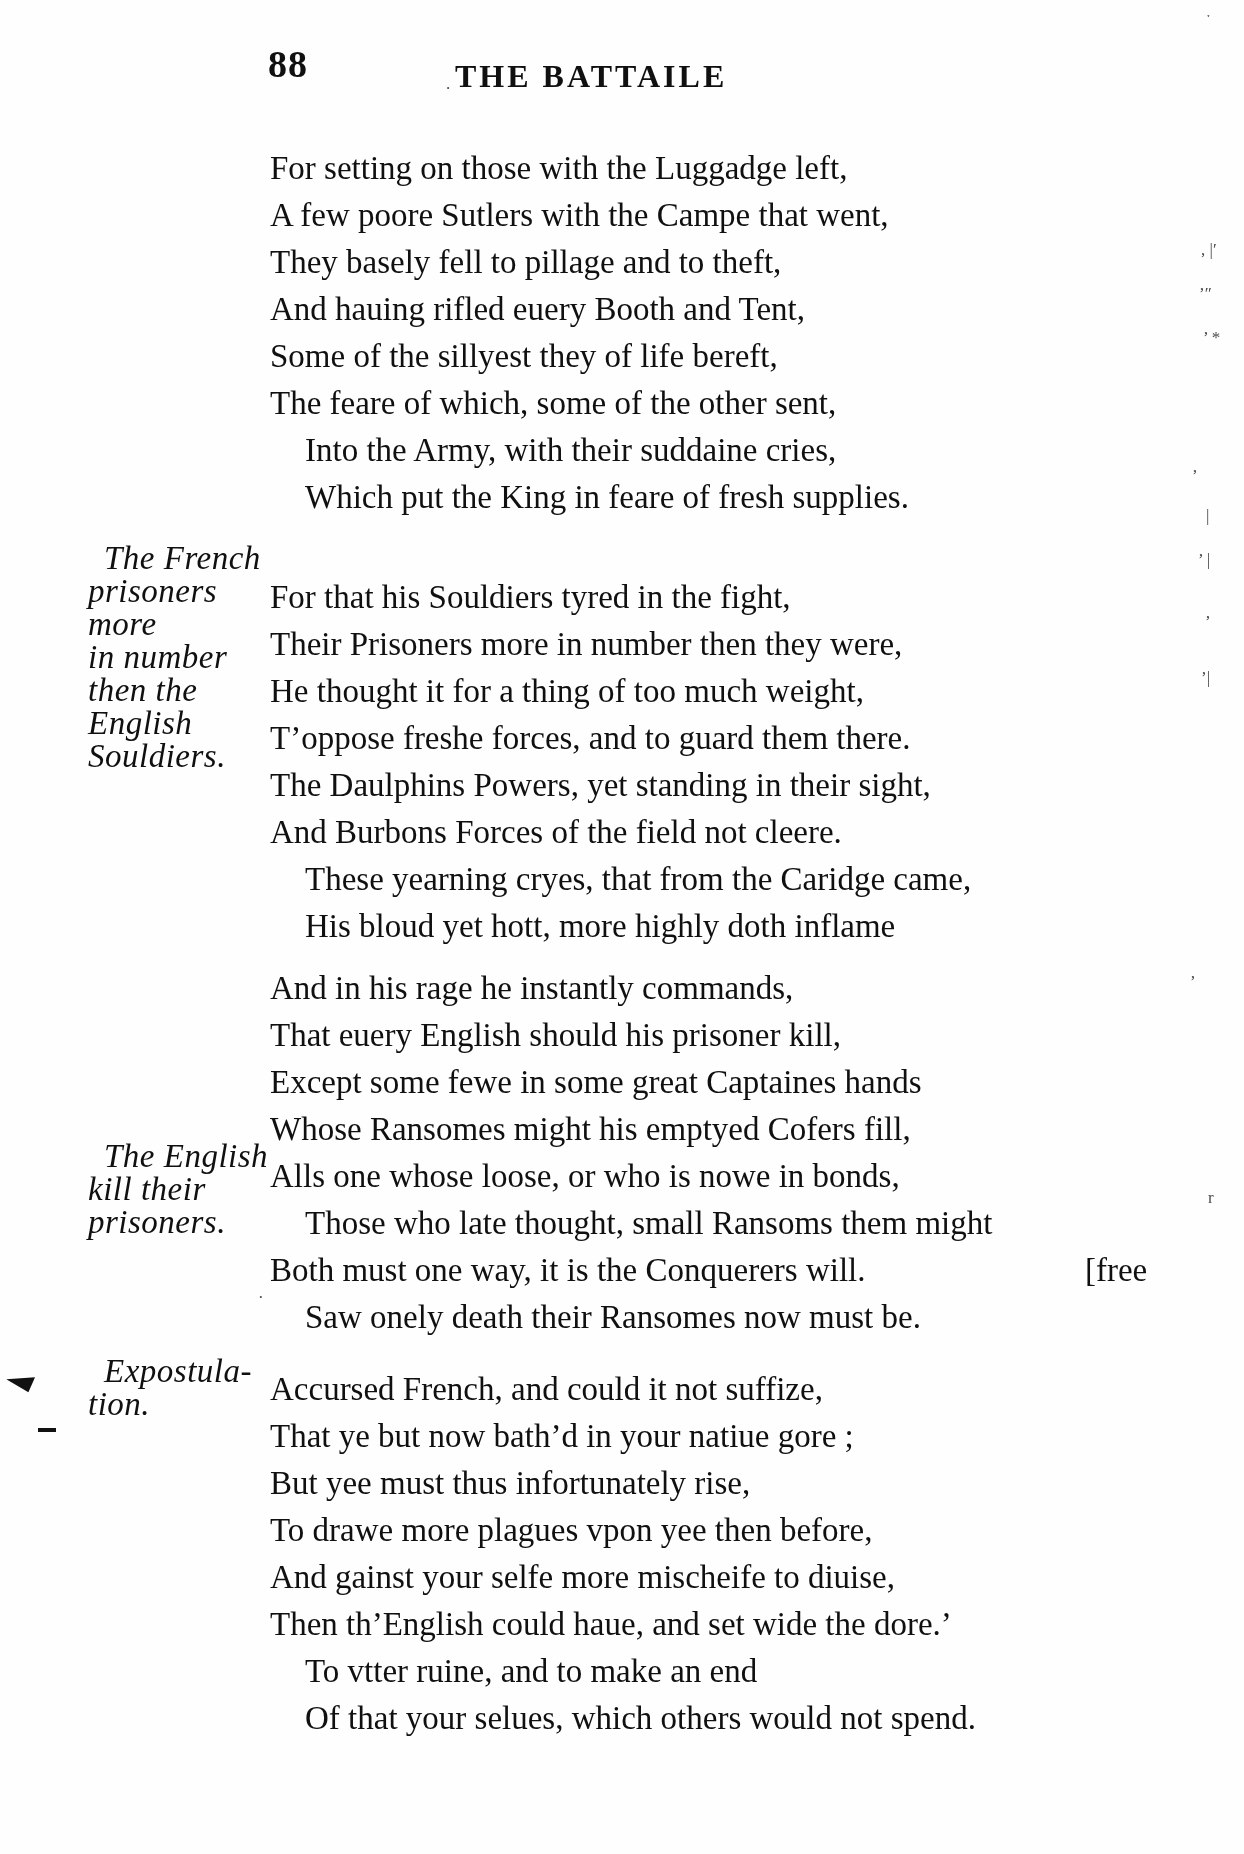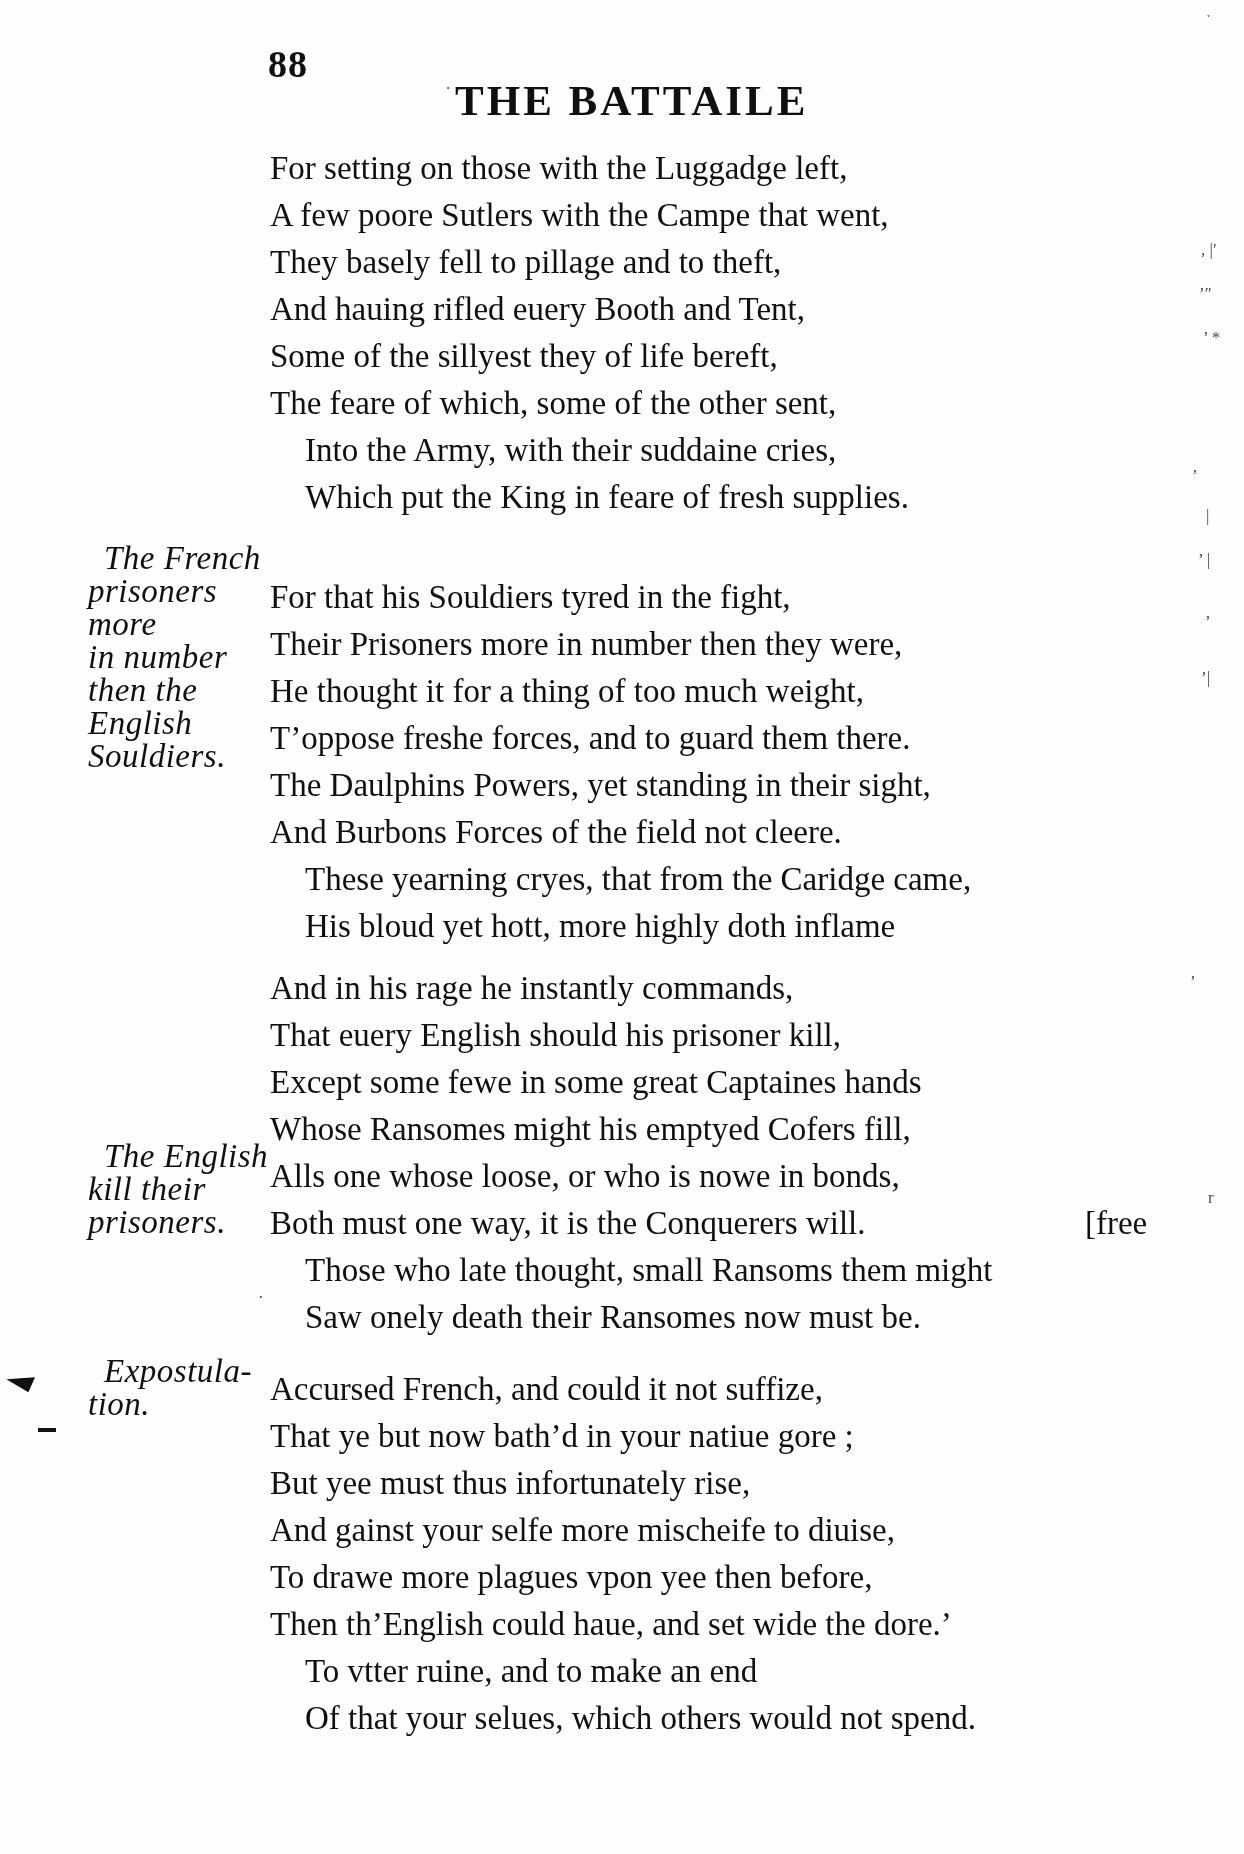--- a/index.html
+++ b/index.html
@@ -24,24 +24,23 @@
     left: 268px;
     top: 42px;
     font-size: 38px;
     font-weight: bold;
     letter-spacing: 1px;
   }
   .running-title {
     position: absolute;
     left: 455px;
     top: 58px;
-    font-size: 43px;
+    font-size: 32px;
     font-weight: bold;
     letter-spacing: 3px;
-    margin-top: 18px;
   }
   .stanza {
     position: absolute;
     left: 270px;
     font-size: 33px;
     line-height: 47px;
     white-space: nowrap;
     margin-top: 12px;
   }
   .stanza-1 { top: 133px; }
@@ -141,39 +140,39 @@
     <div class="nline">kill their</div>
     <div class="nline">prisoners.</div>
   </div>
 
   <div class="stanza stanza-3">
     <div class="line">And in his rage he instantly commands,</div>
     <div class="line">That euery English should his prisoner kill,</div>
     <div class="line">Except some fewe in some great Captaines hands</div>
     <div class="line">Whose Ransomes might his emptyed Cofers fill,</div>
     <div class="line">Alls one whose loose, or who is nowe in bonds,</div>
+    <div class="line indent">Those who late thought, small Ransoms them might</div>
     <div class="line">
       <span>Both must one way, it is the Conquerers will.</span>
       <span class="catchword">[free</span>
     </div>
-    <div class="line indent">Those who late thought, small Ransoms them might</div>
     <div class="line indent">Saw onely death their Ransomes now must be.</div>
   </div>
 
   <div class="note note-3">
     <div class="nline">Expostula-</div>
     <div class="nline">tion.</div>
   </div>
 
   <div class="stanza stanza-4">
     <div class="line">Accursed French, and could it not suffize,</div>
     <div class="line">That ye but now bath’d in your natiue gore ;</div>
     <div class="line">But yee must thus infortunately rise,</div>
+    <div class="line">To drawe more plagues vpon yee then before,</div>
     <div class="line">And gainst your selfe more mischeife to diuise,</div>
-    <div class="line">To drawe more plagues vpon yee then before,</div>
     <div class="line">Then th’English could haue, and set wide the dore.’</div>
     <div class="line indent">To vtter ruine, and to make an end</div>
     <div class="line indent">Of that your selues, which others would not spend.</div>
   </div>
 
   <i class="spk" style="left:1206px; top:8px;">ˑ</i>
   <i class="spk" style="left:1201px; top:240px;">, |′</i>
   <i class="spk" style="left:1199px; top:284px;">’″</i>
   <i class="spk" style="left:1203px; top:328px;">’ *</i>
   <i class="spk" style="left:1192px; top:466px;">’</i>

